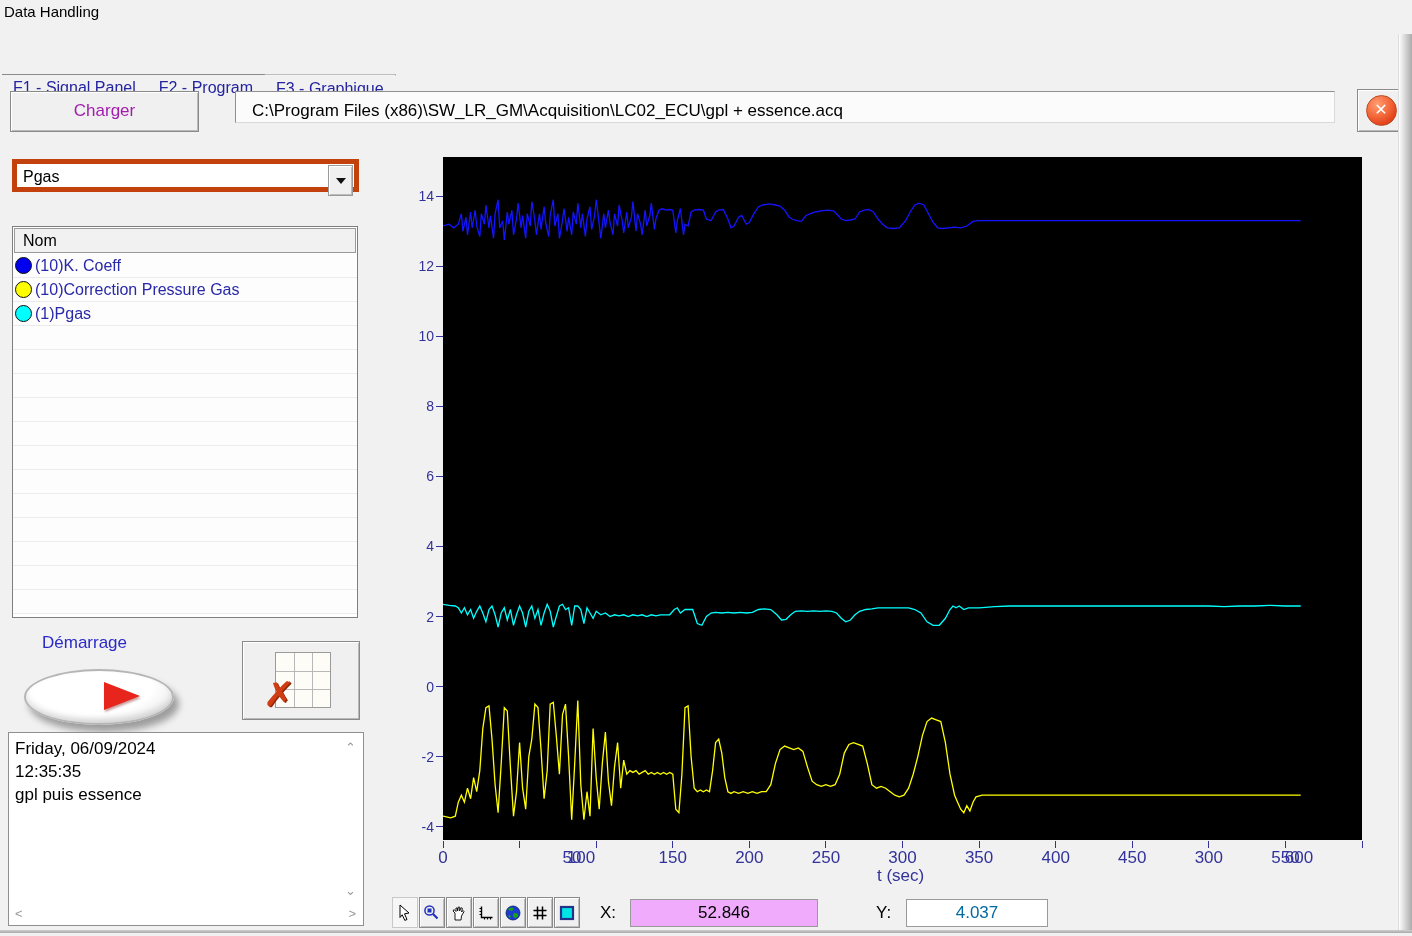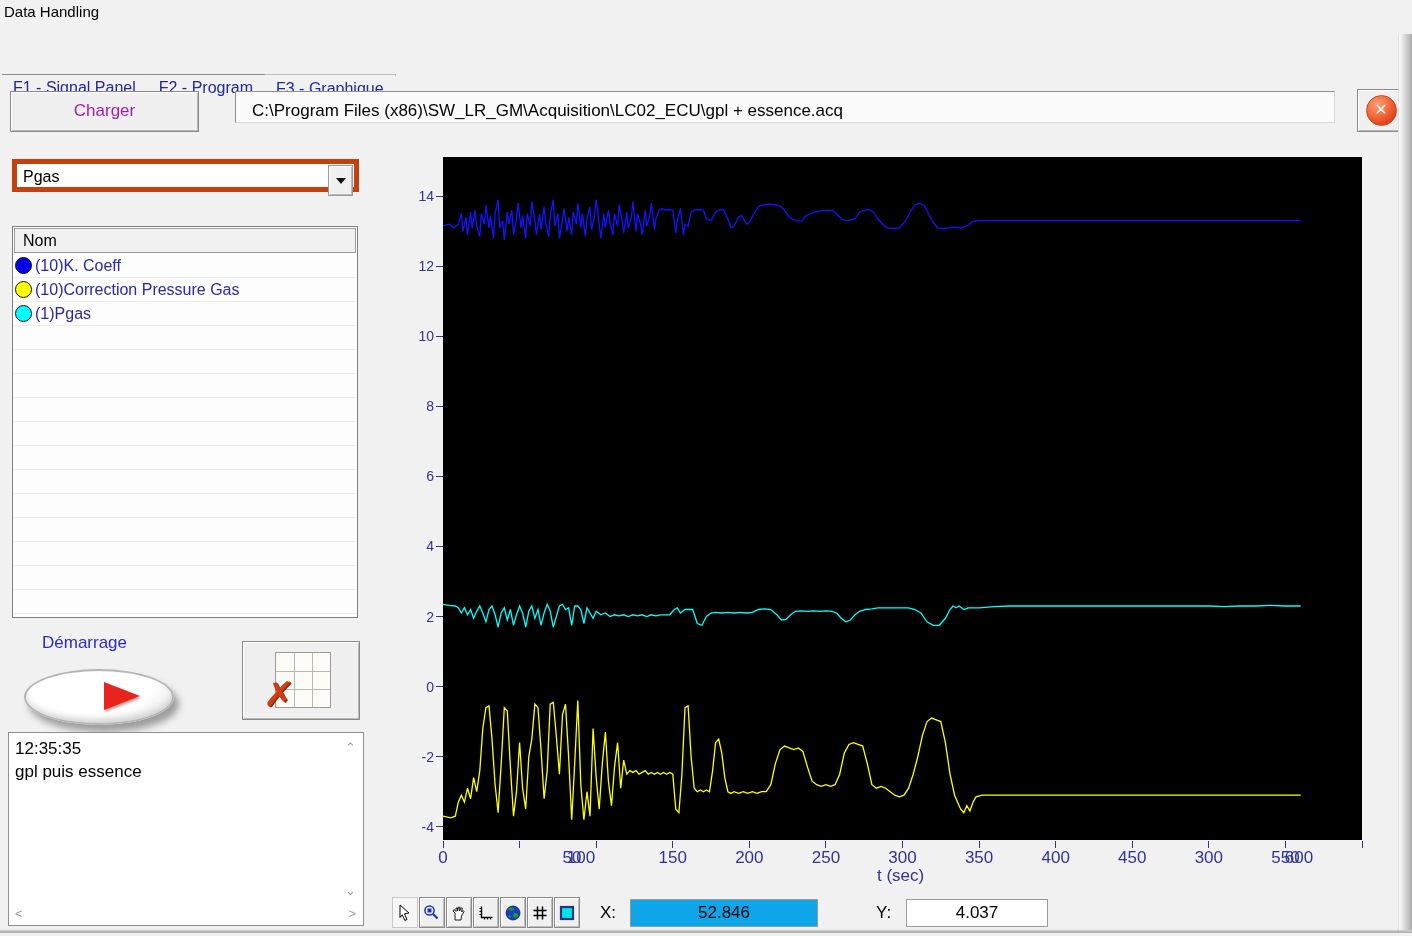--- a/index.html
+++ b/index.html
@@ -159,28 +159,28 @@
   .palette-button{
     width:26px;height:31px;margin-right:1px;cursor:pointer;
     display:flex;align-items:center;justify-content:center;
     background:#f0f0f0;border:1px solid #8a8a8a;
     box-shadow:inset 1px 1px 0 #fff, inset -1px -1px 0 #bdbdbd;
     box-sizing:border-box;
   }
   .palette-button.flat{background:#f6f6f6;border-color:#c8c8c8;box-shadow:none;}
   #x-readout-label{left:600px;top:903px;font-size:17px;color:#000;}
   #x-value-field{
-    left:630px;top:899px;width:188px;height:28px;background:#0ea5e9;
+    left:630px;top:899px;width:188px;height:28px;background:#f0abfc;
     border:1px solid #9a9a9a;font-size:17px;color:#000;text-align:center;line-height:26px;
     box-sizing:border-box;
   }
   #y-readout-label{left:876px;top:903px;font-size:17px;color:#000;}
   #y-value-field{
     left:906px;top:899px;width:142px;height:28px;background:#fff;
-    border:1px solid #9a9a9a;font-size:17px;color:#000000;text-align:center;line-height:26px;
+    border:1px solid #9a9a9a;font-size:17px;color:#0369a1;text-align:center;line-height:26px;
     box-sizing:border-box;
   }
 
   #window-right-edge{
     left:1398px;top:34px;width:13px;height:899px;
     background:linear-gradient(to right,#fdfdfd,#ababab);
     border-left:1px solid #dedede;
   }
   #window-bottom-edge{
     left:0;top:930px;width:1412px;height:3px;
@@ -244,20 +244,21 @@
 <div class="abs" id="demarrage-label">Démarrage</div>
 <div class="abs" id="start-toggle-button">
   <div id="play-arrow-icon"></div>
 </div>
 <div class="abs raised" id="clear-grid-button">
   <div id="grid-icon"></div>
   <div id="red-x-icon">✗</div>
 </div>
 
 <div class="abs" id="log-textarea">
+  <div class="log-line">Friday, 06/09/2024</div>
   <div class="log-line">12:35:35</div>
   <div class="log-line">gpl puis essence</div>
   <div class="scroll-glyph" id="scroll-up-icon">⌃</div>
   <div class="scroll-glyph" id="scroll-down-icon">⌄</div>
   <div class="scroll-glyph" id="scroll-left-icon">&lt;</div>
   <div class="scroll-glyph" id="scroll-right-icon">&gt;</div>
 </div>
 
 <div class="abs" id="chart-plot">
     <svg width="919" height="683">

